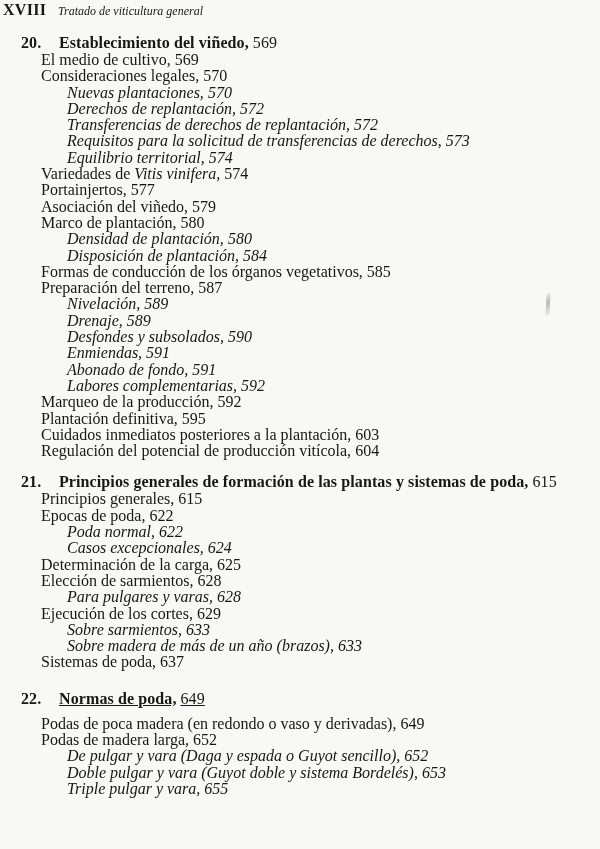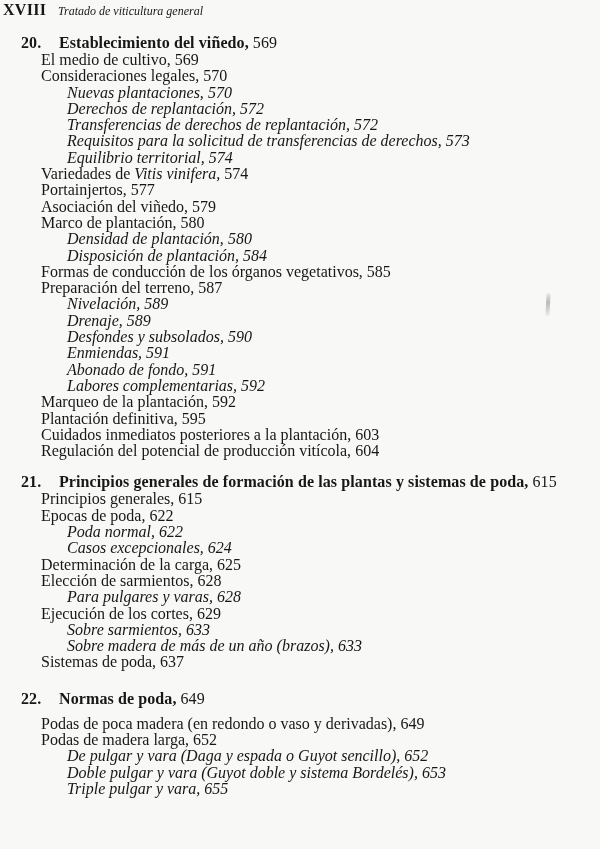--- a/index.html
+++ b/index.html
@@ -37,21 +37,21 @@
     margin-left: 18px;
   }
   .ch-num { display: inline-block; width: 38px; }
   .ch-page { font-weight: normal; margin-left: 4px; }
 
   .entries { font-size: 16px; line-height: 16.3px; }
   .entry { white-space: nowrap; padding-left: 38px; }
   .entry.indent-1 { padding-left: 64px; font-style: italic; }
   .pg { margin-left: 4px; }
 
-  .chapter.last .chapter-heading { margin-top: 19px; }
+  .chapter.last .chapter-heading { margin-top: 19px; text-decoration: underline; }
   .chapter.last .entries { margin-top: 8px; }
 
   .scan-smudge {
     position: absolute;
     left: 546px; top: 293px;
     width: 4px; height: 23px;
     background: linear-gradient(180deg,
       rgba(120,120,115,0.12),
       rgba(100,100,95,0.42) 40%,
       rgba(120,120,115,0.10));
@@ -85,21 +85,21 @@
           <div class="entry indent-1"><span class="label">Densidad de plantación,</span><span class="pg">580</span></div>
           <div class="entry indent-1"><span class="label">Disposición de plantación,</span><span class="pg">584</span></div>
           <div class="entry indent-0"><span class="label">Formas de conducción de los órganos vegetativos,</span><span class="pg">585</span></div>
           <div class="entry indent-0"><span class="label">Preparación del terreno,</span><span class="pg">587</span></div>
           <div class="entry indent-1"><span class="label">Nivelación,</span><span class="pg">589</span></div>
           <div class="entry indent-1"><span class="label">Drenaje,</span><span class="pg">589</span></div>
           <div class="entry indent-1"><span class="label">Desfondes y subsolados,</span><span class="pg">590</span></div>
           <div class="entry indent-1"><span class="label">Enmiendas,</span><span class="pg">591</span></div>
           <div class="entry indent-1"><span class="label">Abonado de fondo,</span><span class="pg">591</span></div>
           <div class="entry indent-1"><span class="label">Labores complementarias,</span><span class="pg">592</span></div>
-          <div class="entry indent-0"><span class="label">Marqueo de la plantación,</span><span class="pg">592</span></div>
+          <div class="entry indent-0"><span class="label">Marqueo de la producción,</span><span class="pg">592</span></div>
           <div class="entry indent-0"><span class="label">Plantación definitiva,</span><span class="pg">595</span></div>
           <div class="entry indent-0"><span class="label">Cuidados inmediatos posteriores a la plantación,</span><span class="pg">603</span></div>
           <div class="entry indent-0"><span class="label">Regulación del potencial de producción vitícola,</span><span class="pg">604</span></div>
         </div>
       </section>
       <section class="chapter">
         <div class="chapter-heading"><span class="ch-num">21.</span><span class="ch-title">Principios generales de formación de las plantas y sistemas de poda,</span><span class="ch-page">615</span></div>
         <div class="entries">
           <div class="entry indent-0"><span class="label">Principios generales,</span><span class="pg">615</span></div>
           <div class="entry indent-0"><span class="label">Epocas de poda,</span><span class="pg">622</span></div>

